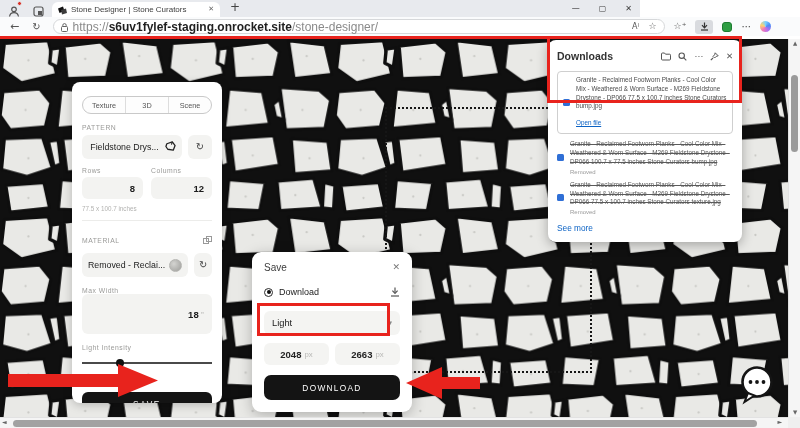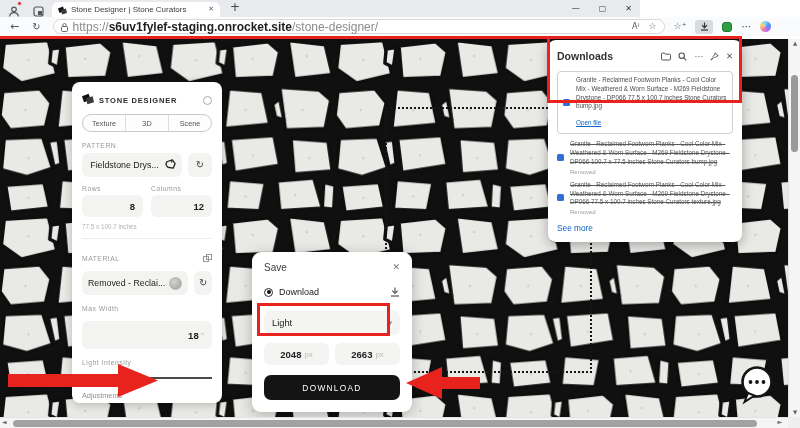--- a/index.html
+++ b/index.html
@@ -230,30 +230,20 @@
               <circle cx="90" cy="110" r="0.8"></circle>
           </g>
         </pattern>
       </defs>
       <rect width="100%" height="100%" fill="url(#stones)"></rect>
     </svg>
 
     <div class="dotted-rect"></div>
 
     <div class="panel">
-      <div class="panel-head">
-        <span>
-          <svg width="12" height="12" viewBox="0 0 9 9">
-              <polygon points="0,2.5 5,0.5 6.5,5 1.5,7" fill="#111"></polygon>
-              <polygon points="3,4 8,2.5 9,7 4,8.5" fill="#3b3b3b"></polygon>
-            </svg>
-        </span>
-        <span class="panel-title">STONE DESIGNER</span>
-        <span class="gear-ring"></span>
-      </div>
 
       <div class="segtabs">
         <span class="segtab">Texture</span>
         <span class="segtab">3D</span>
         <span class="segtab">Scene</span>
       </div>
 
       <div class="lbl">PATTERN</div>
       <div class="row">
         <div class="selbox">
@@ -292,21 +282,21 @@
       </div>
       <div class="row">
         <div class="selbox">
           <span class="txt">Removed - Reclai...</span>
           <span class="swatch"></span>
         </div>
         <span class="sqbtn ico">↻</span>
       </div>
 
       <div class="lbl">Max Width</div>
-      <div class="numbox" style="margin-top:9px;height:28px">
+      <div class="numbox" style="margin-top:0;height:40px">
         <span>18</span>
           <span class="unit">"</span>
       </div>
 
       <div class="lbl">Light Intensity</div>
       <div class="slider">
         <div class="track"></div>
         <div class="knob"></div>
       </div>
 

